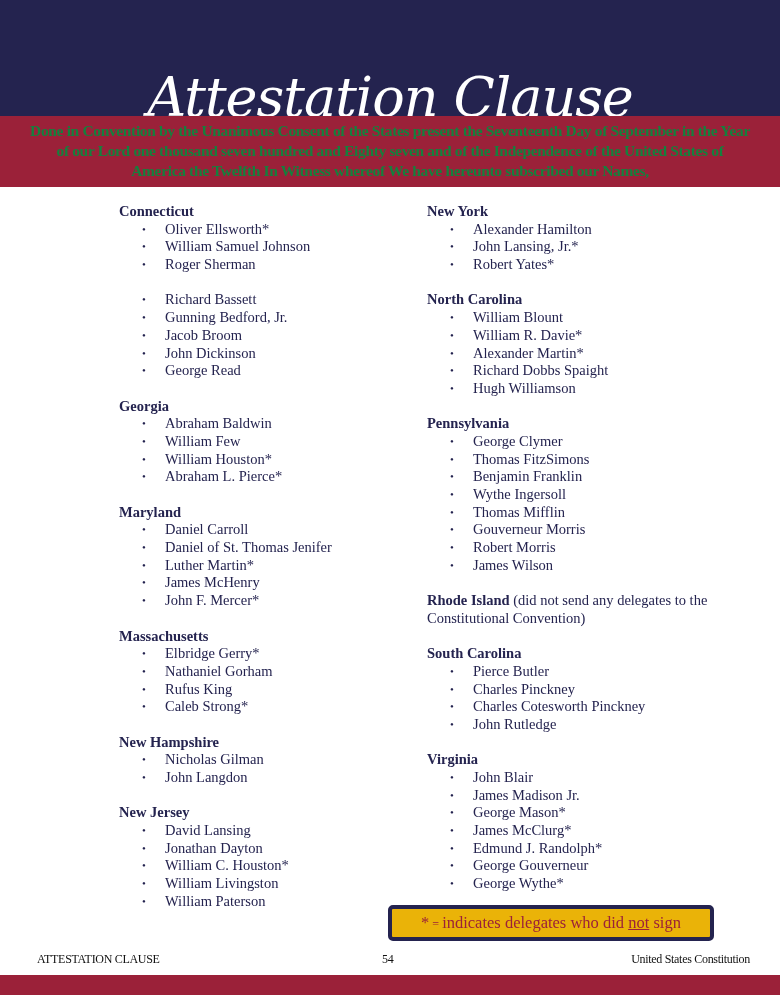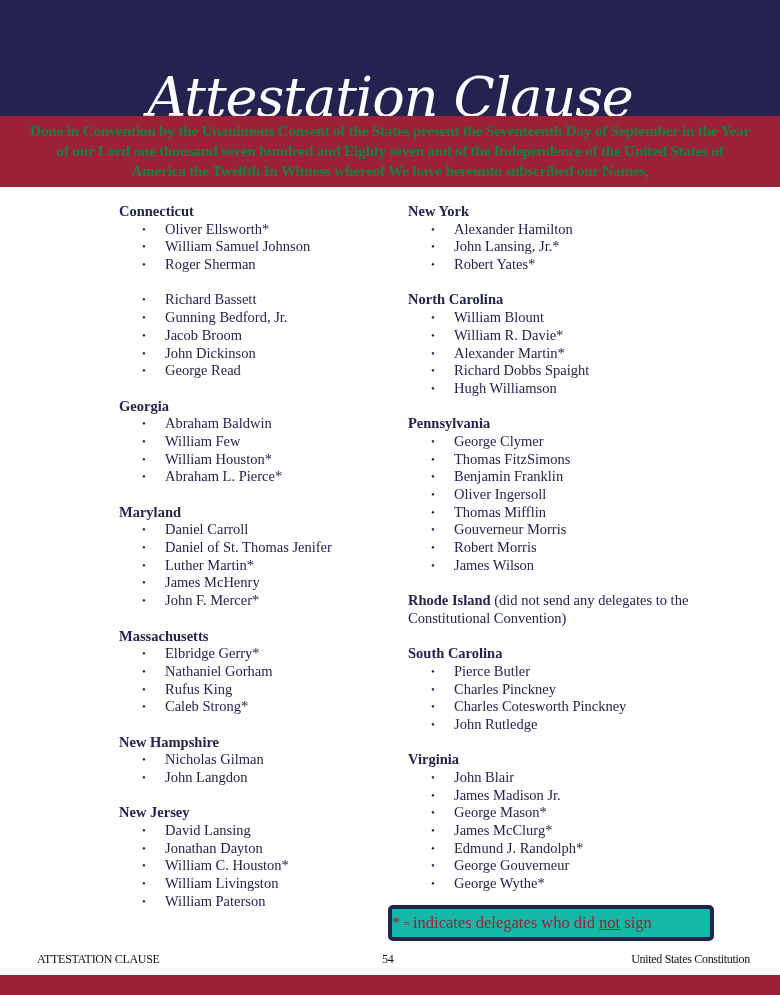--- a/index.html
+++ b/index.html
@@ -25,40 +25,40 @@
       background: #9b2139;
     }
     .preamble {
       position: absolute; left: 30px; top: 121px; width: 720px;
       text-align: center; color: #15803d;
       font-size: 15.5px; line-height: 20px; font-weight: bold;
       letter-spacing: -0.35px;
     }
     .col { position: absolute; top: 203px; }
     .col.left { left: 119px; width: 280px; }
-    .col.right { left: 408px; width: 300px; }
+    .col.right { left: 427px; width: 300px; }
     .state { margin-bottom: 17.7px; }
     .state-name {
       font-weight: bold; font-size: 14.5px; line-height: 17.7px; height: 17.7px;
       white-space: nowrap;
     }
     .state-note { font-weight: normal; margin-top: 32px; }
     .state-wrap { font-size: 14.5px; line-height: 17.7px; width: 300px; }
     ul.delegates { list-style: none; margin: 0; padding: 0; }
     ul.delegates li {
       position: relative; padding-left: 46px;
       font-size: 14.5px; line-height: 17.7px; height: 17.7px; white-space: nowrap;
     }
     ul.delegates li .bullet {
       position: absolute; left: 23px; top: 0; font-size: 11px;
     }
     .legend {
       position: absolute; left: 388px; top: 905px; width: 318px; height: 28px;
-      background: #14b8a6; border: 4px solid #24234f; border-radius: 5px;
-      text-align: left; color: #9b2139;
+      background: #eab308; border: 4px solid #24234f; border-radius: 5px;
+      text-align: center; color: #9b2139;
       font-size: 16.5px; line-height: 28px;
     }
     .legend .eq { font-size: 12px; }
     .legend u { text-decoration: underline; }
     .footer-left, .footer-center, .footer-right {
       position: absolute; top: 952px; font-size: 12px; line-height: 14px; color: #111;
       letter-spacing: -0.3px;
     }
     .footer-left { left: 37px; }
     .footer-center { left: 382px; }
@@ -159,21 +159,21 @@
         <li><span class="bullet">•</span><span>Richard Dobbs Spaight</span></li>
         <li><span class="bullet">•</span><span>Hugh Williamson</span></li>
       </ul>
     </div>
     <div class="state">
       <div class="state-name"><b>Pennsylvania</b></div>
       <ul class="delegates">
         <li><span class="bullet">•</span><span>George Clymer</span></li>
         <li><span class="bullet">•</span><span>Thomas FitzSimons</span></li>
         <li><span class="bullet">•</span><span>Benjamin Franklin</span></li>
-        <li><span class="bullet">•</span><span>Oliver Ingersoll</span></li>
+        <li><span class="bullet">•</span><span>Wythe Ingersoll</span></li>
         <li><span class="bullet">•</span><span>Thomas Mifflin</span></li>
         <li><span class="bullet">•</span><span>Gouverneur Morris</span></li>
         <li><span class="bullet">•</span><span>Robert Morris</span></li>
         <li><span class="bullet">•</span><span>James Wilson</span></li>
       </ul>
     </div>
     <div class="state">
       <div class="state-wrap"><b>Rhode Island</b><span class="state-note"> (did not send any delegates to the Constitutional Convention)</span></div>
     </div>
     <div class="state">

